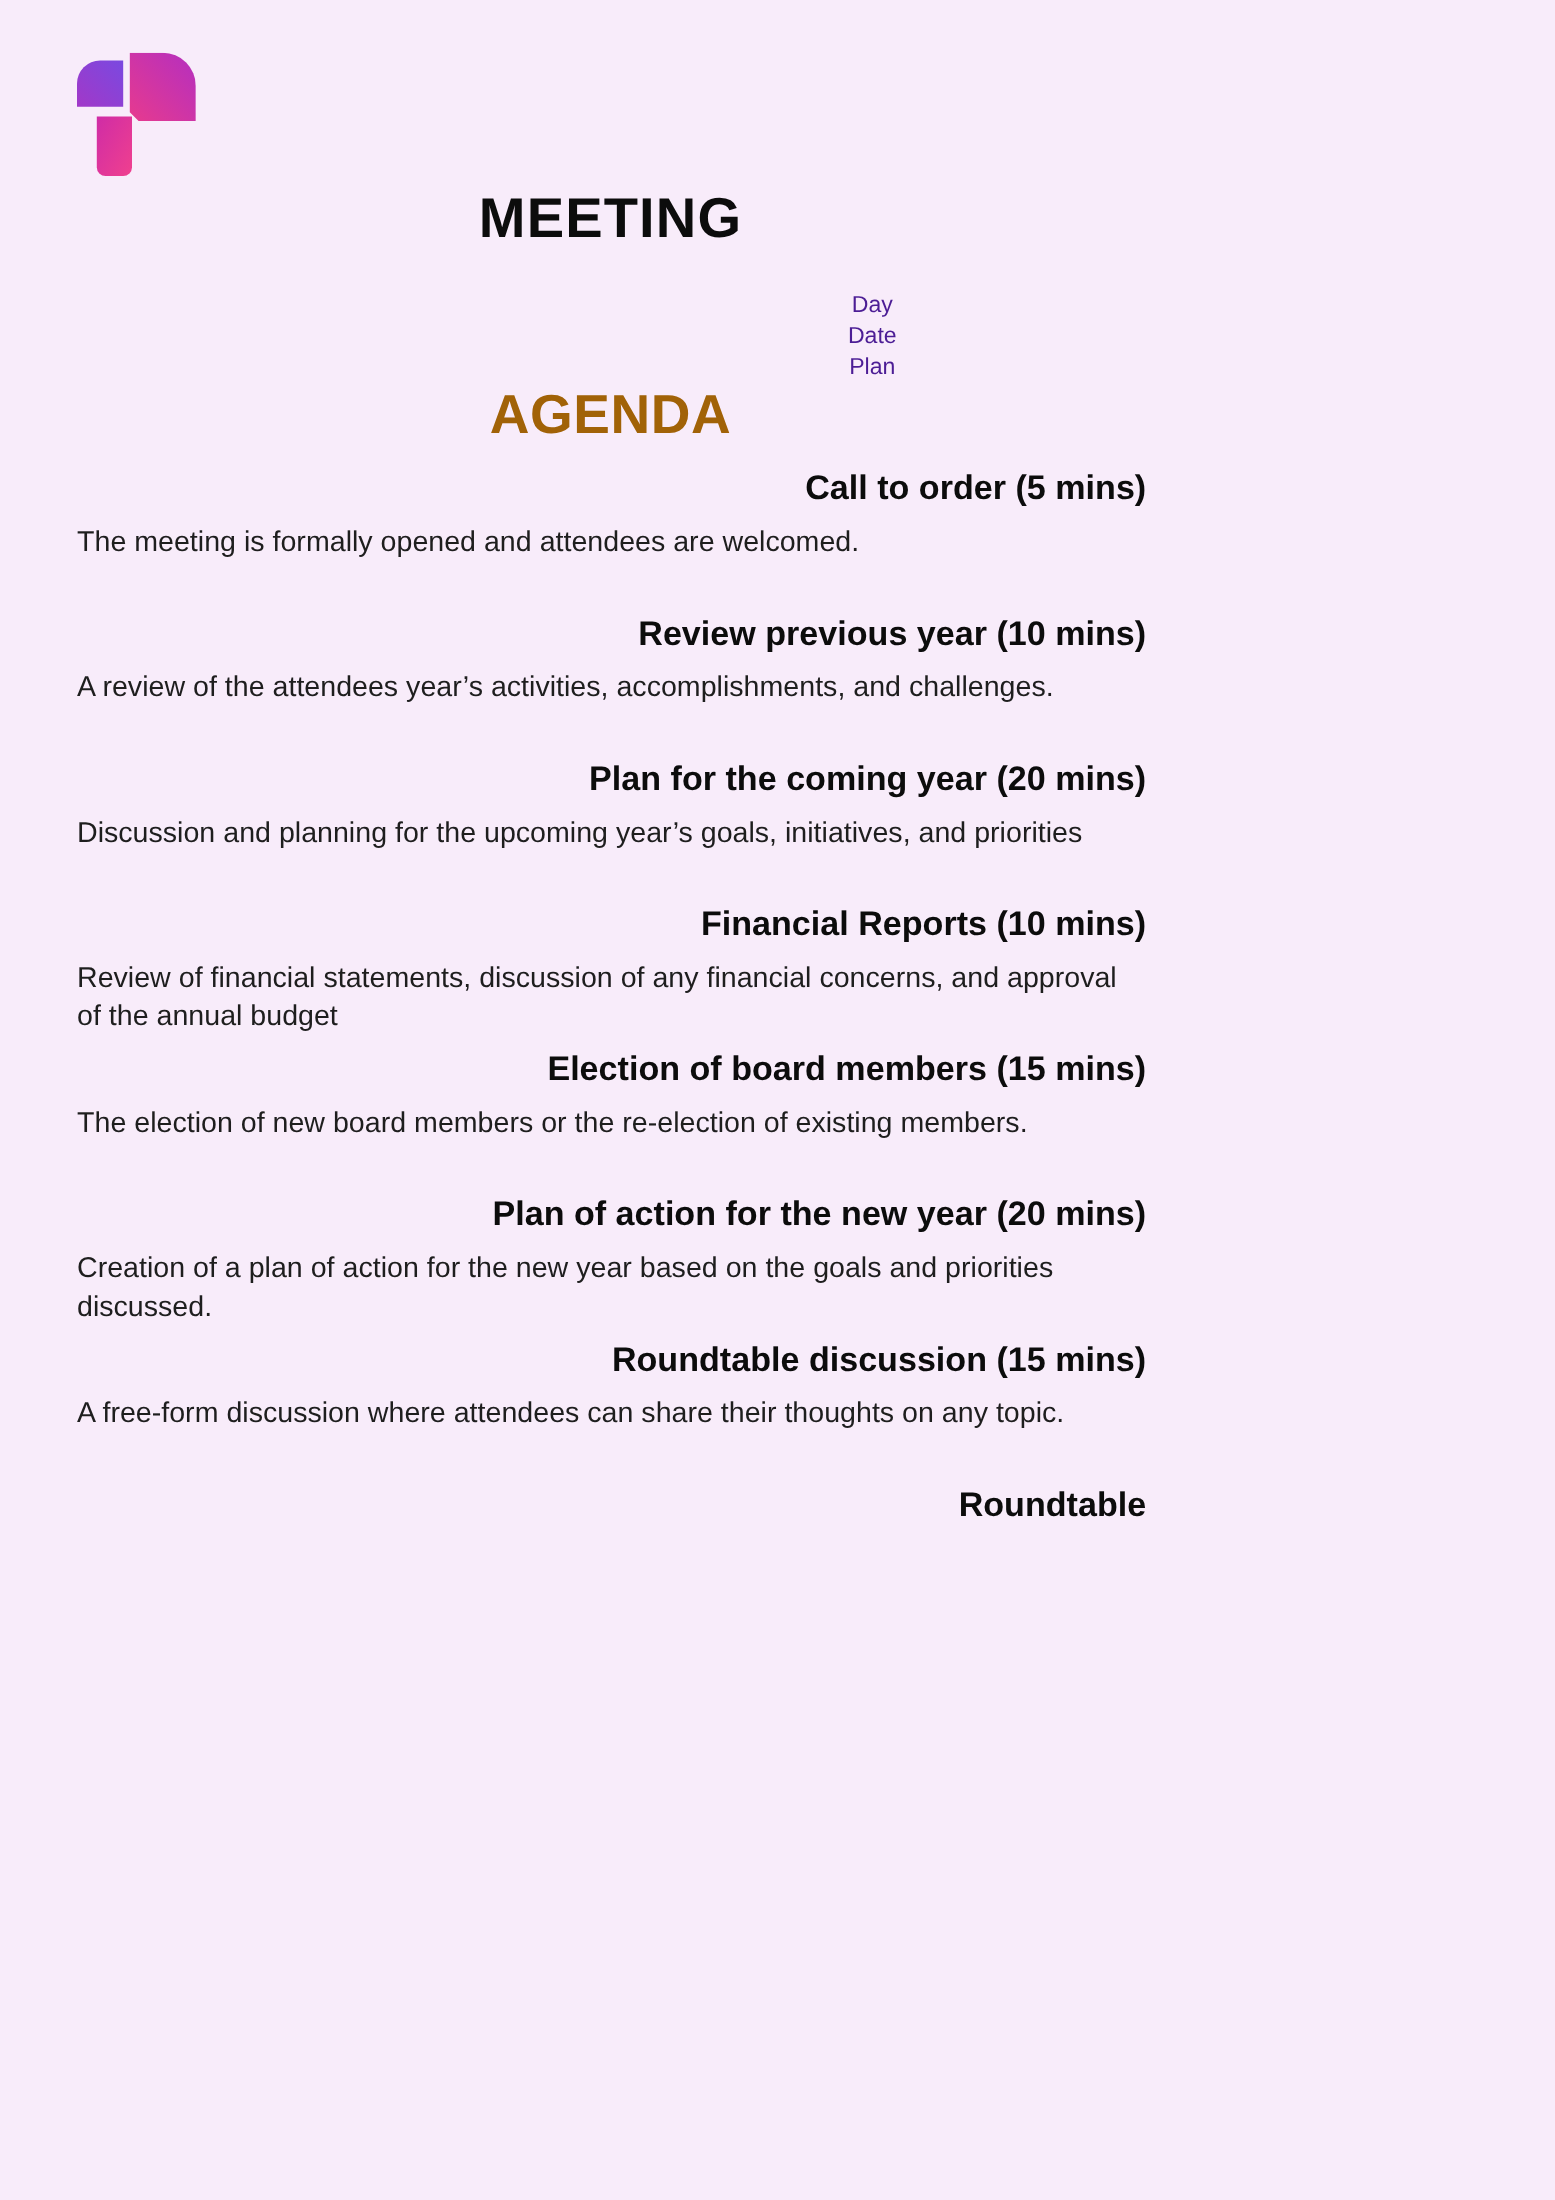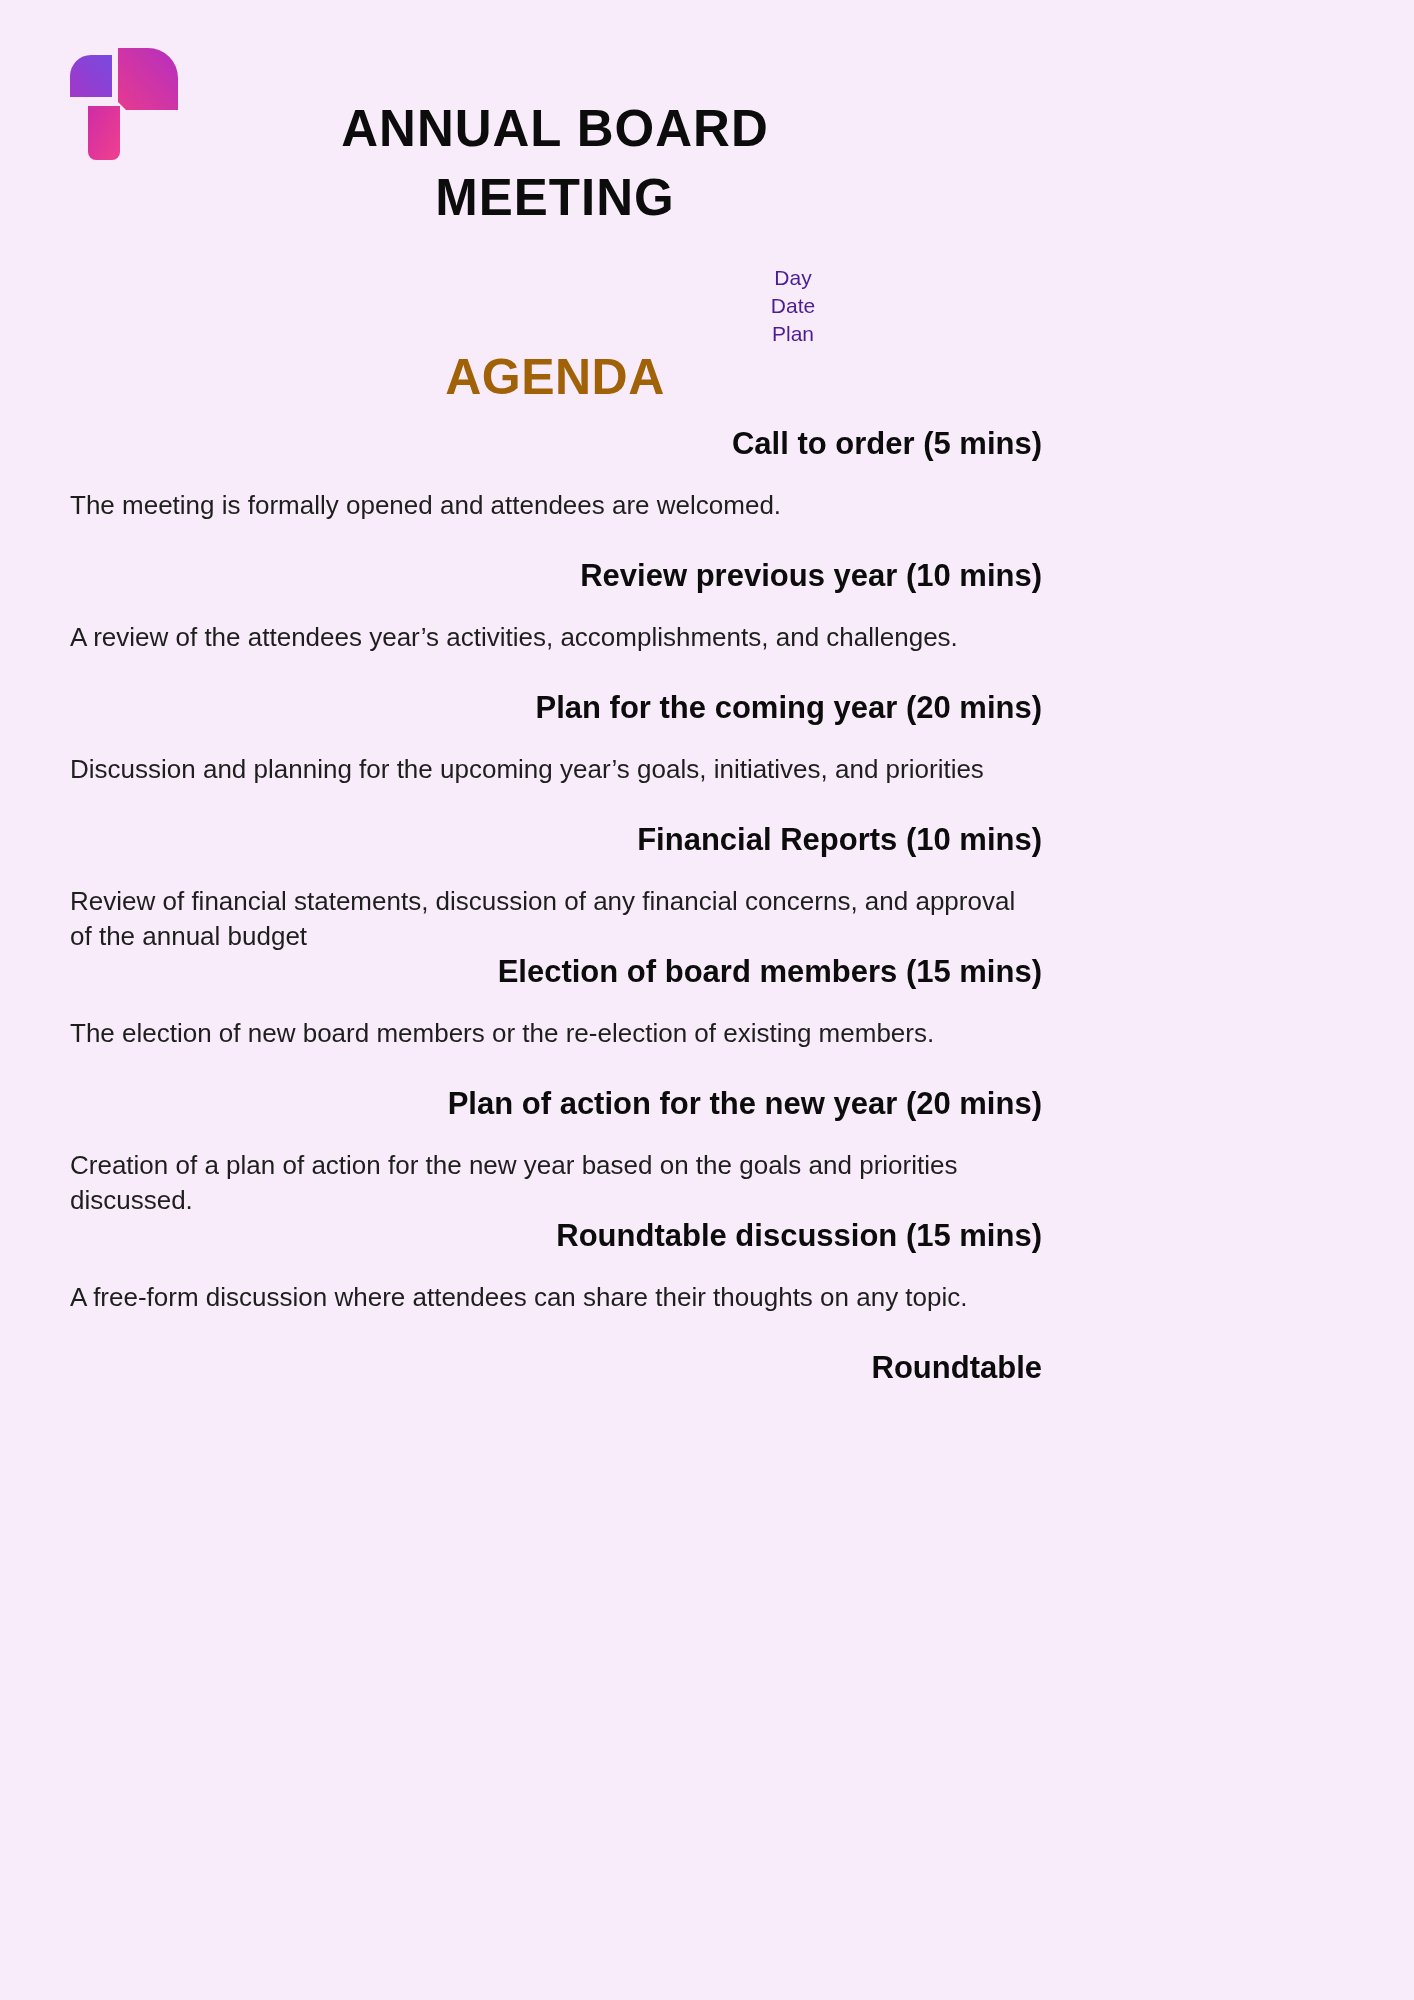--- a/index.html
+++ b/index.html
@@ -69,21 +69,21 @@
     font-size: 31px;
     line-height: 40px;
     font-weight: 700;
     padding-left: 15px;
     color: #0c0c0c;
     text-align: right;
   }
   .item p {
     font-size: 26px;
     line-height: 35px;
-    margin-top: 24px;
+    margin-top: 11px;
     color: #1e1e1e;
   }
 </style>
 </head>
 <body>
 
 <div class="page">
 
   <div class="logo">
     <svg viewBox="0 0 108 112" xmlns="http://www.w3.org/2000/svg" aria-hidden="true">
@@ -100,21 +100,21 @@
           <stop offset="0%" style="stop-color: var(--logo-bar-dark, #cf2ca6);"></stop>
           <stop offset="100%" style="stop-color: var(--logo-bar-light, #f0408e);"></stop>
         </linearGradient>
       </defs>
       <path d="M0 42 L0 21 A21 21 0 0 1 21 0 L42 0 L42 42 Z" fill="url(#lg1)" transform="translate(0,7)"></path>
       <path d="M48 0 L78 0 A30 30 0 0 1 108 30 L108 62 L56 62 L48 54 Z" fill="url(#lg2)"></path>
       <path d="M18 58 L50 58 L50 104 A8 8 0 0 1 42 112 L26 112 A8 8 0 0 1 18 104 Z" fill="url(#lg3)"></path>
     </svg>
   </div>
 
-  <h1 class="title"><span>ANNUAL BOARD</span><br><span>MEETING</span></h1>
+  <h1 class="title"><br><span>MEETING</span></h1>
 
   <div class="meta">
     <div>Day</div>
     <div>Date</div>
     <div>Plan</div>
   </div>
 
   <h2 class="agenda-heading">AGENDA</h2>
 
   <div class="sections">

